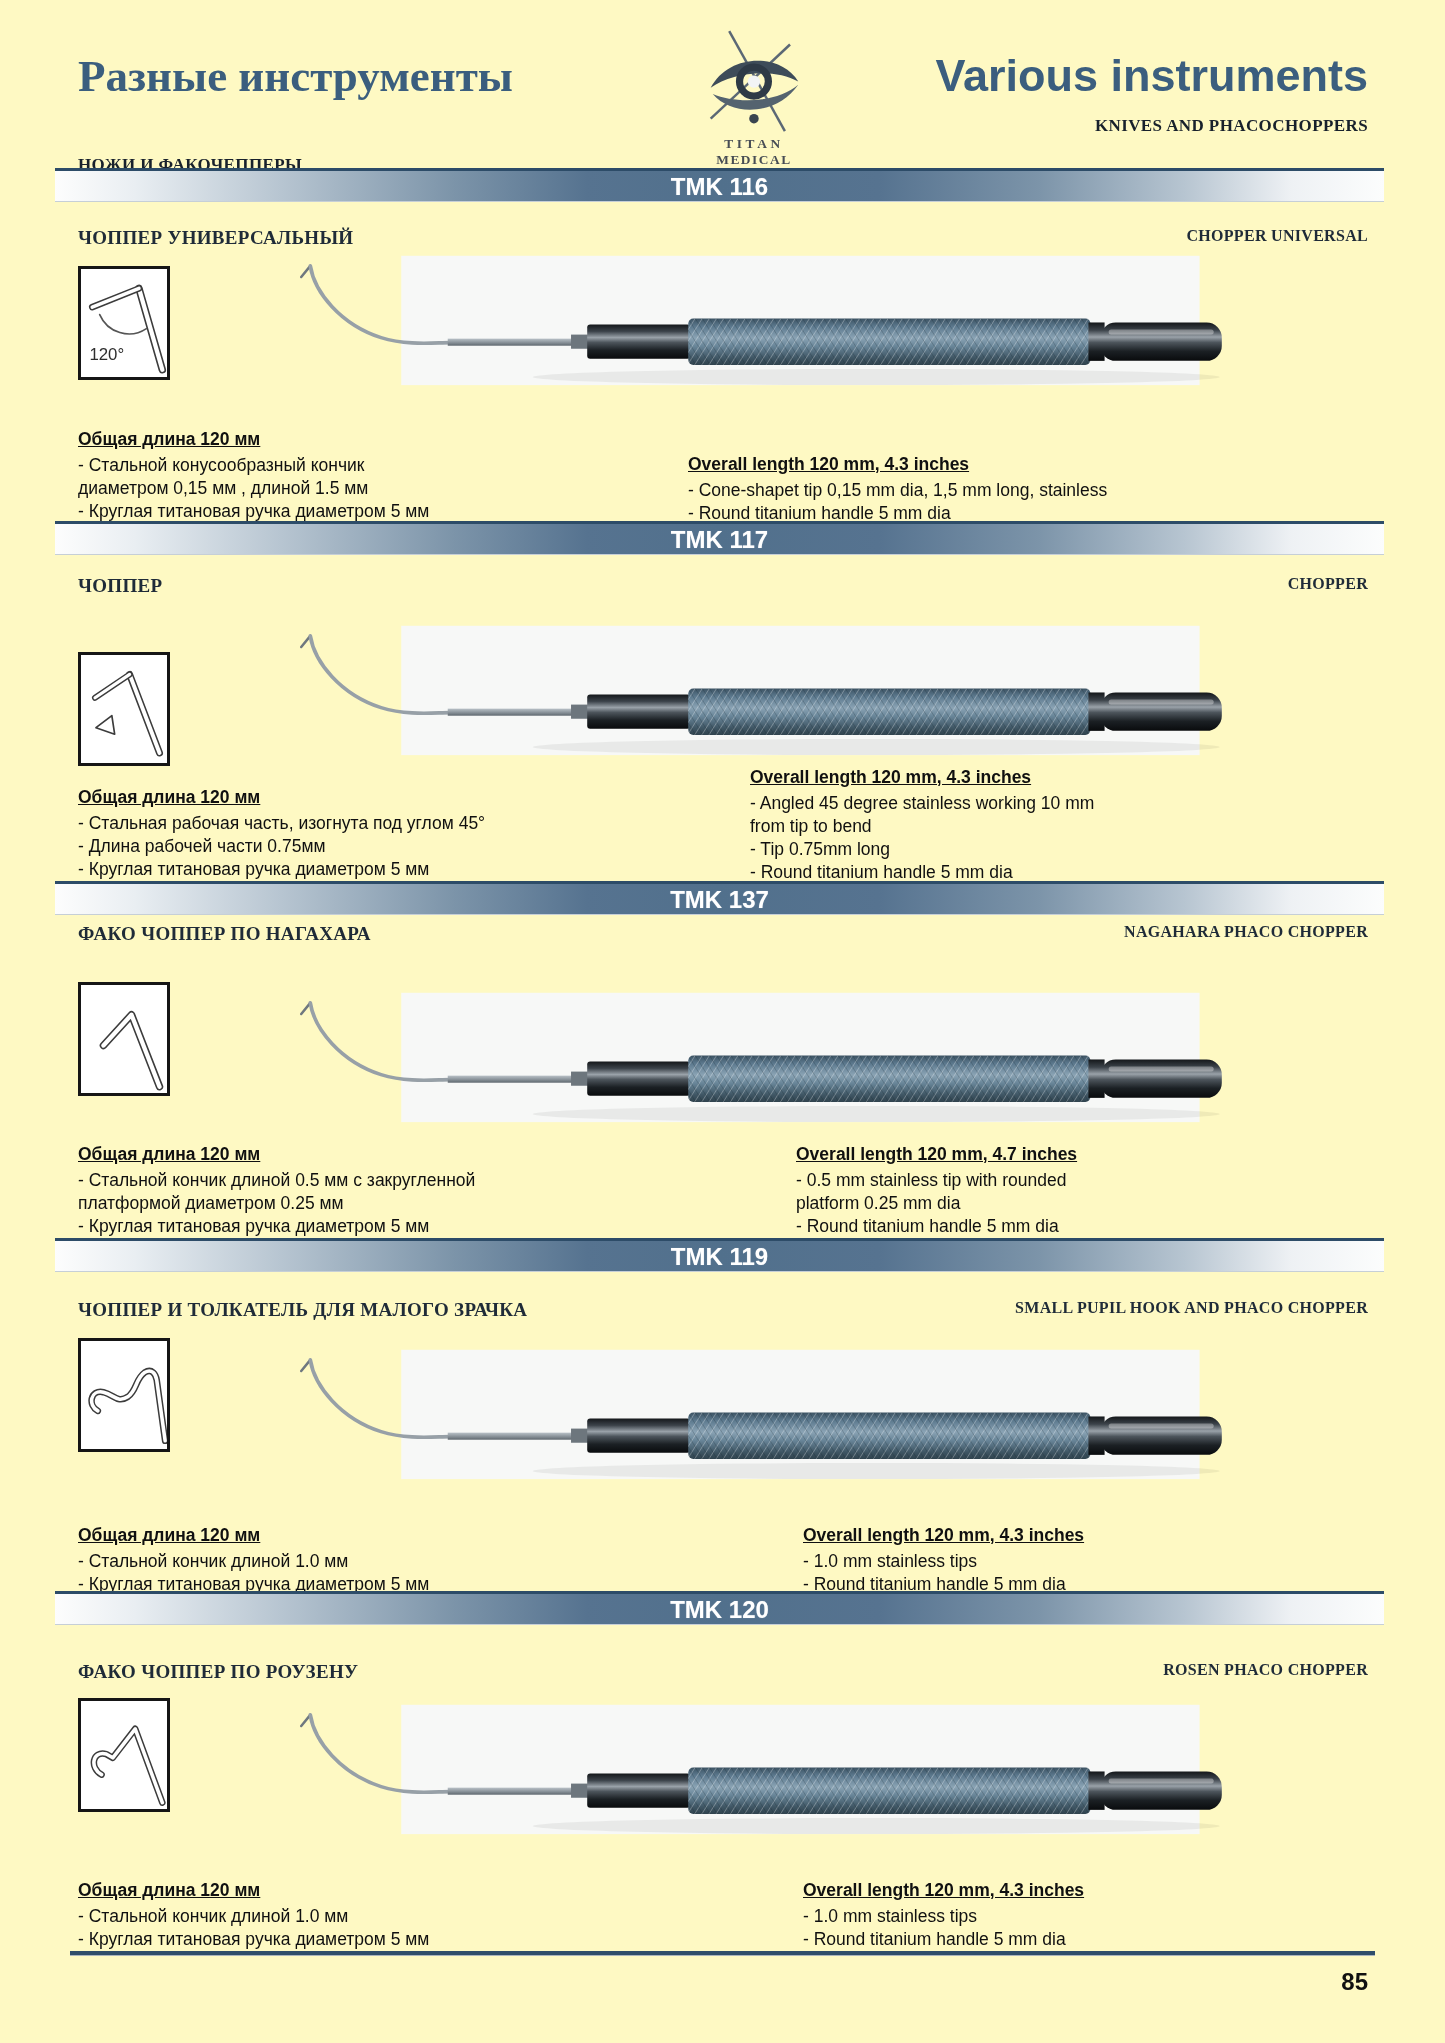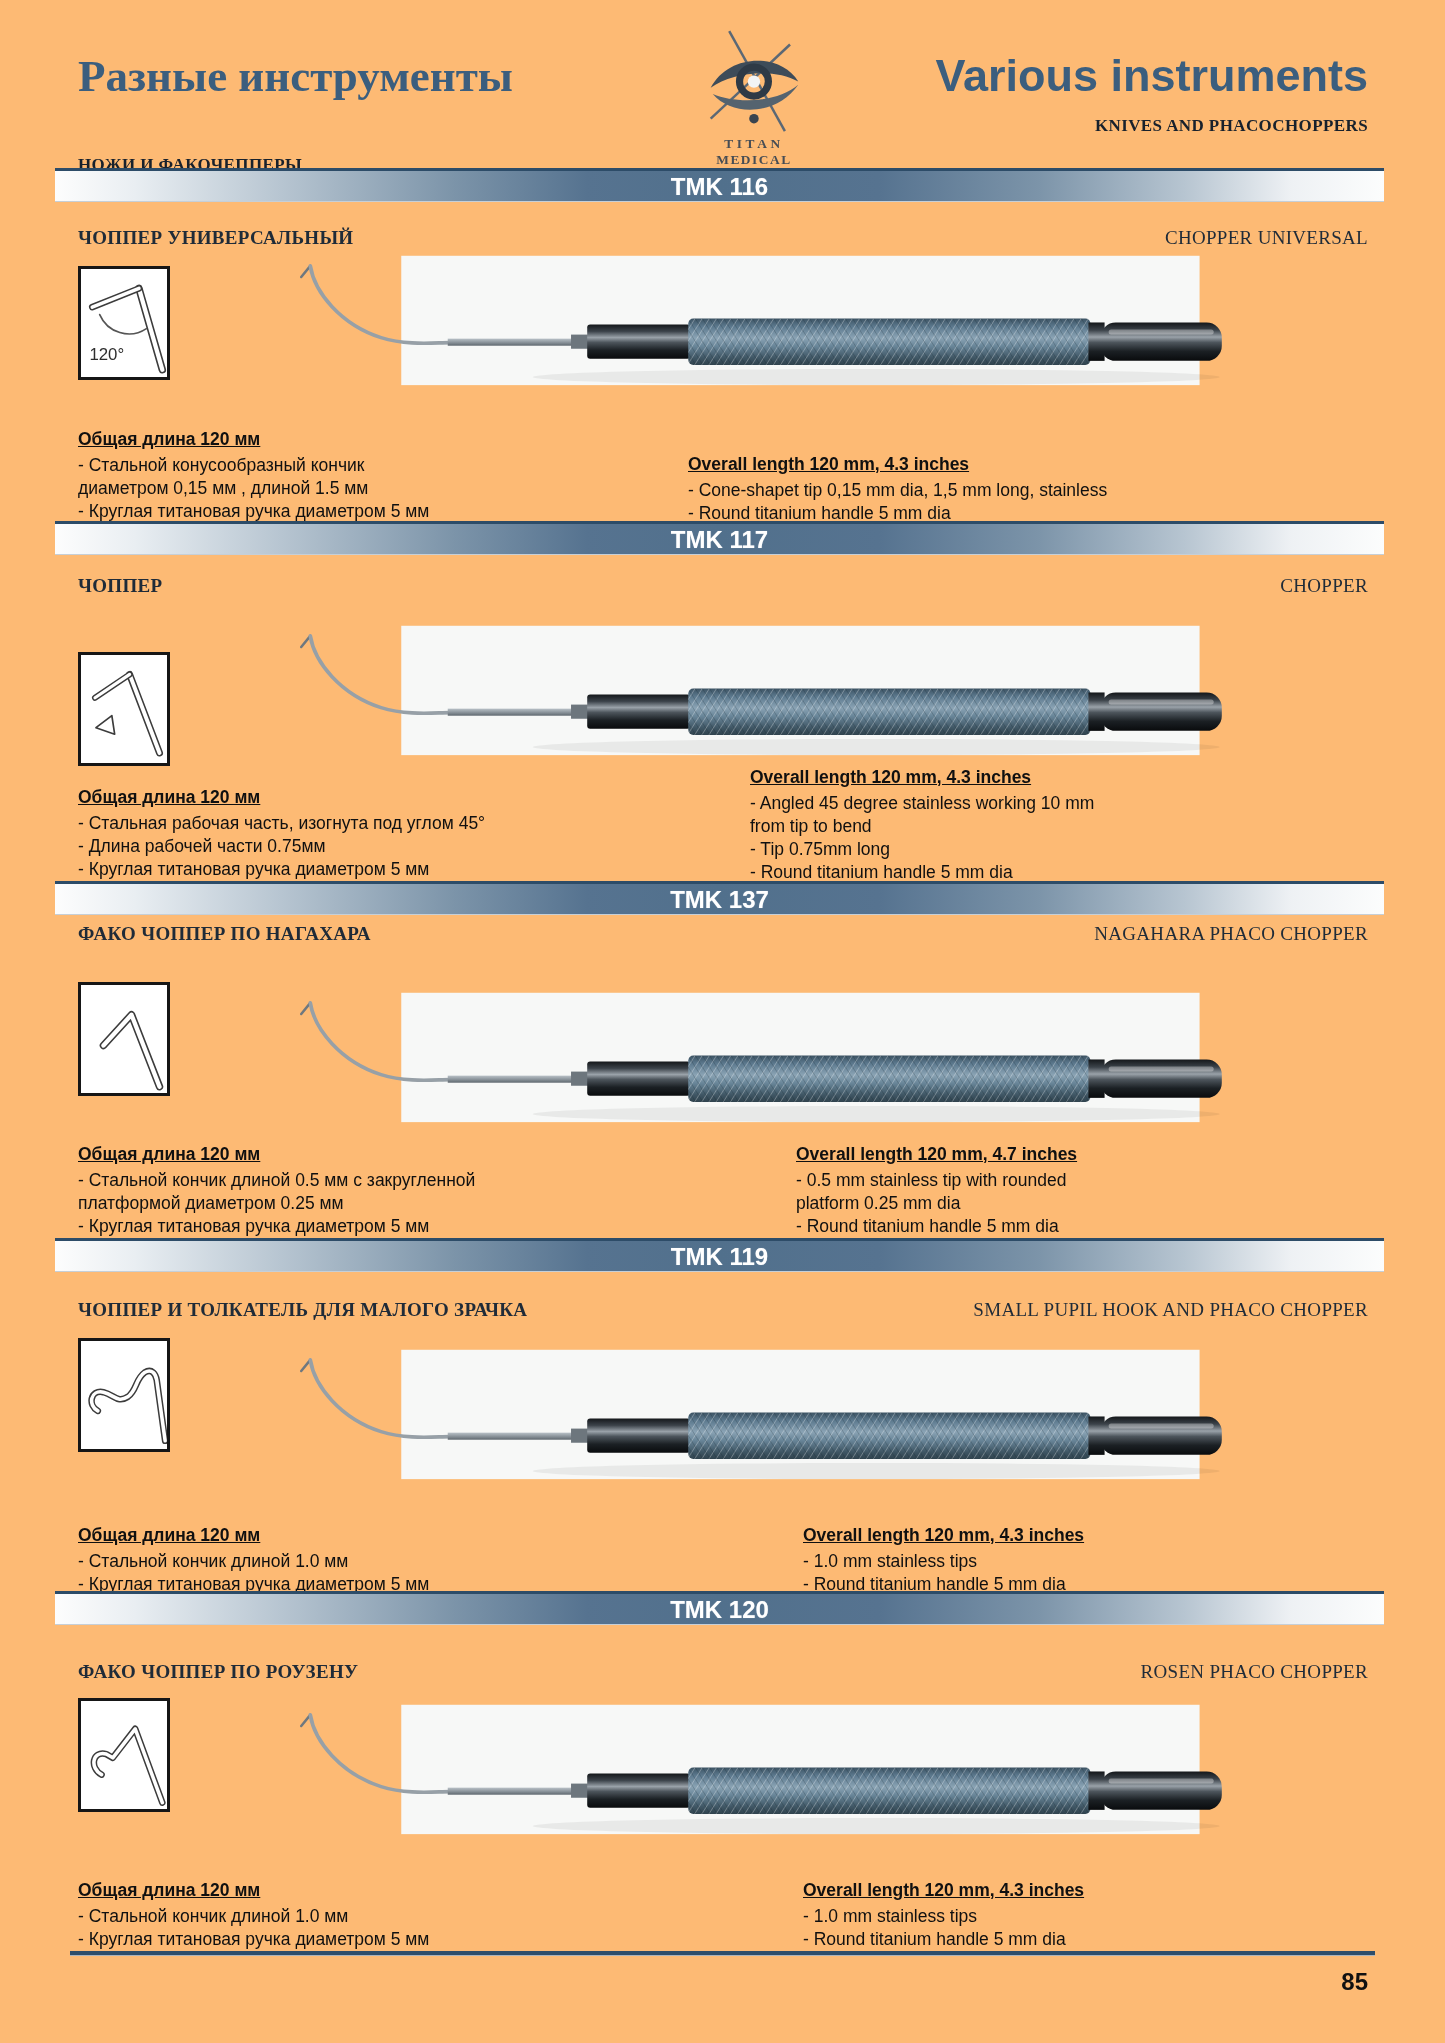--- a/index.html
+++ b/index.html
@@ -1,16 +1,16 @@
 <!DOCTYPE html>
 <html><head>
 <meta charset="utf-8">
 <style>
   html,body{margin:0;padding:0;background:#e9e9e9;}
-  #page{position:relative;width:1445px;height:2043px;background:#fdba74;overflow:hidden;
+  #page{position:relative;width:1445px;height:2043px;background:#fef9c3;overflow:hidden;
         font-family:"Liberation Sans",sans-serif;}
   
   .ru-title{position:absolute;left:78px;top:50px;font-family:"Liberation Serif",serif;
             font-weight:bold;font-size:45px;color:#3b5e7e;letter-spacing:0px;}
   .en-title{position:absolute;right:77px;top:50px;font-family:Liberation Sans, sans-serif;
             font-weight:bold;font-size:45px;color:#3b5e7e;text-align:right;}
   .ru-sub{position:absolute;left:78px;top:116px;font-family:"Liberation Serif",serif;
           font-weight:bold;font-size:17px;color:#18212c;letter-spacing:.4px;margin-top:39px;}
   .en-sub{position:absolute;right:77px;top:116px;font-family:"Liberation Serif",serif;
           font-weight:bold;font-size:17px;color:#18212c;text-align:right;letter-spacing:.4px;}
@@ -19,22 +19,22 @@
   .banner{position:absolute;left:55px;width:1329px;height:34px;box-sizing:border-box;
           border-top:3px solid #2d4c68;border-bottom:1px solid #c6cfd7;
           background:linear-gradient(90deg,#fdfdfd 0%,#e9eef2 6%,#b7c5d1 17%,#7c94a9 30%,
                      #567390 40%,#51708c 50%,#567390 62%,#7c94a9 74%,#b7c5d1 85%,
                      #eef1f4 93%,#fcfdfd 100%);
           color:#ffffff;text-align:center;font-weight:bold;font-size:24px;line-height:31px;
           letter-spacing:0px;text-shadow:0 0 1px rgba(255,255,255,.4);}
   
   .ru-name{position:absolute;left:78px;font-family:"Liberation Serif",serif;font-weight:bold;
            font-size:19px;color:#1f2b38;letter-spacing:.3px;}
-  .en-name{position:absolute;right:77px;font-family:"Liberation Serif",serif;font-weight:normal;
-           font-size:19px;color:#1f2b38;text-align:right;letter-spacing:.3px;}
+  .en-name{position:absolute;right:77px;font-family:"Liberation Serif",serif;font-weight:bold;
+           font-size:16px;color:#1f2b38;text-align:right;letter-spacing:.3px;}
   
   .iconbox{position:absolute;left:78px;width:92px;height:114px;box-sizing:border-box;
            border:3px solid #161616;background:#ffffff;text-align:right;}
   .iconbox svg{display:block;width:100%;height:100%;}
   
   .photo{position:absolute;left:280px;width:960px;height:155px;}
   .photo svg{display:block;width:100%;height:100%;}
   
   .specs{position:absolute;width:610px;font-size:17.5px;line-height:23px;color:#101010;}
   .specs .t{font-weight:bold;margin-bottom:3px;text-decoration:underline;}

